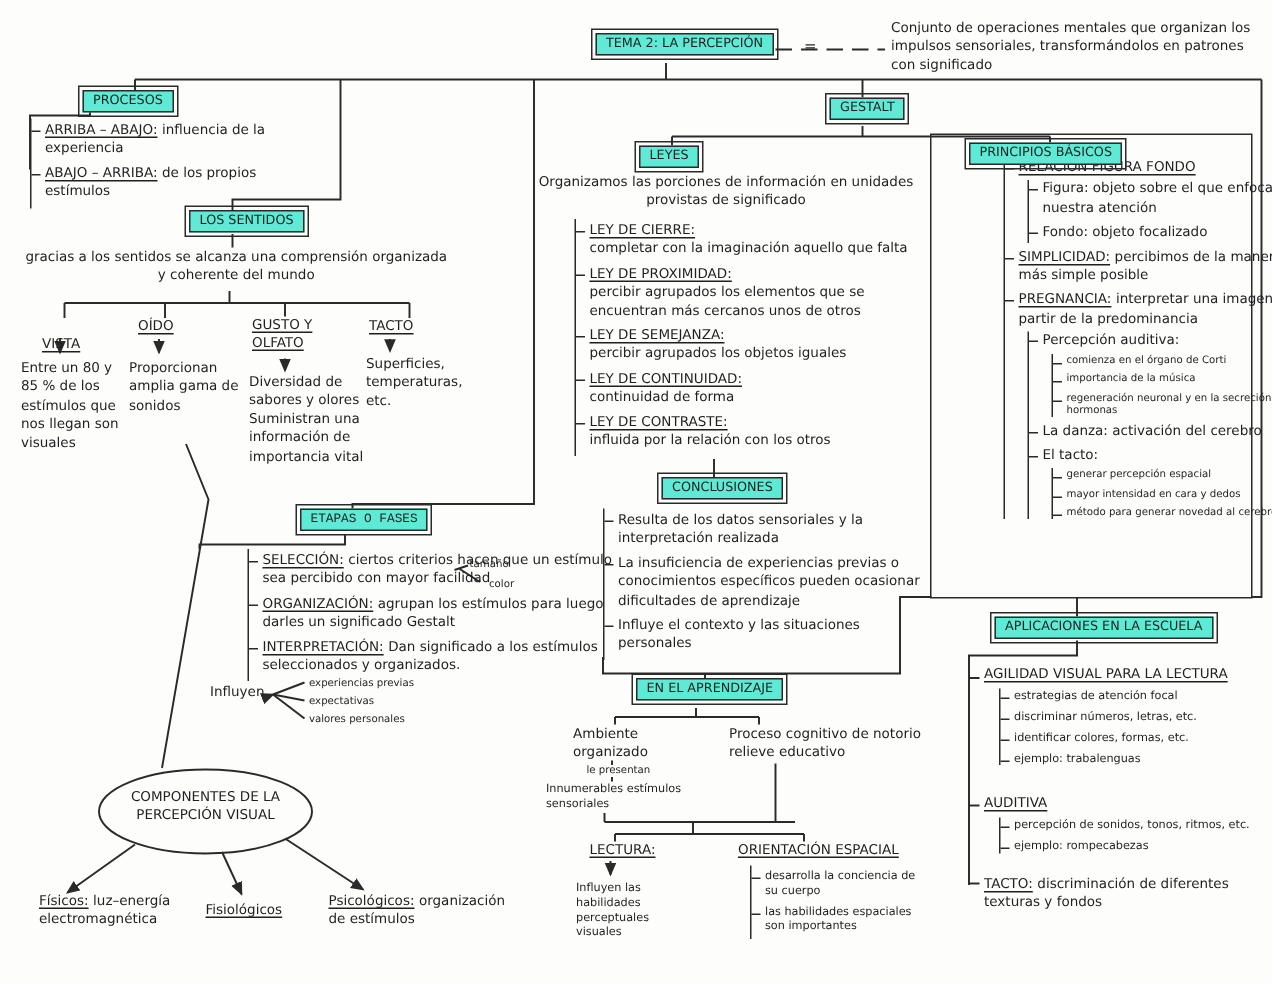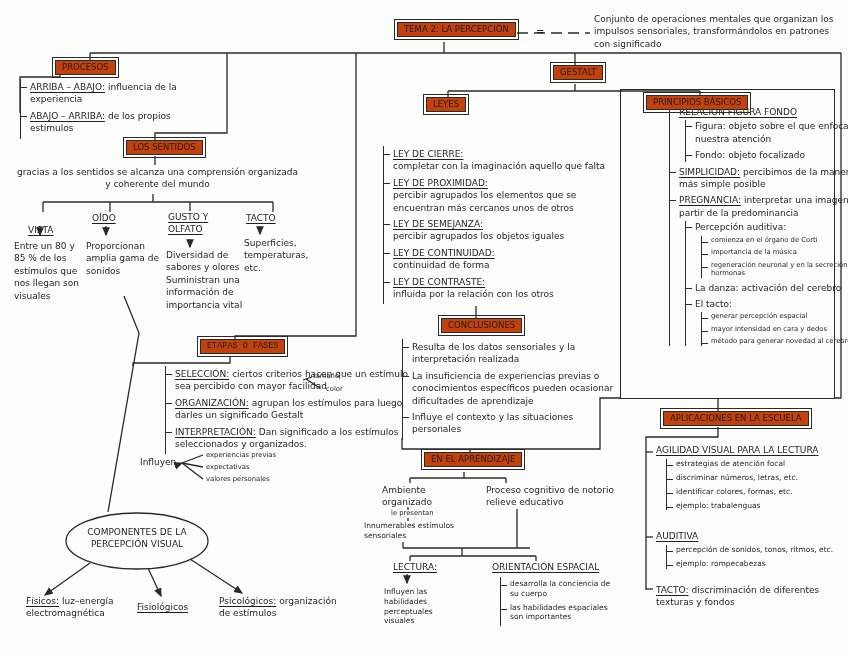--- a/index.html
+++ b/index.html
@@ -1,19 +1,19 @@
 <!DOCTYPE html>
 <html><head>
 <meta charset="utf-8">
 <style>
   html,body{margin:0;padding:0;background:#fff;}
   #map{position:relative;width:848px;height:656px;background:#fdfdfc;overflow:hidden;
        font-family:"DejaVu Sans",sans-serif;color:#1f1f1f;}
   svg.wires{position:absolute;left:0;top:0;z-index:1;pointer-events:none;}
-  .box{position:absolute;z-index:3;background:#c2410c;border:1.2px solid #2a2a2a;outline:1.1px solid #2a2a2a;
+  .box{position:absolute;z-index:3;background:#5eead4;border:1.2px solid #2a2a2a;outline:1.1px solid #2a2a2a;
        outline-offset:2px;font-size:8.5px;line-height:1.1;padding:2px 6px;white-space:nowrap;text-align:center;}
   .t{position:absolute;z-index:2;font-size:9px;line-height:1.38;}
   .c{text-align:center;}
   .u{text-decoration:underline;text-underline-offset:2px;}
   .d{margin-left:3px;}
   .small{font-size:7.5px;line-height:1.3;}
   .tiny{font-size:6.8px;line-height:1.25;}
   ul.bk{list-style:none;margin:0;padding:0;border-left:1.2px solid #2a2a2a;}
   ul.bk>li{position:relative;padding-left:9px;margin:2px 0 4px 0;}
   ul.bk>li::before{content:"";position:absolute;left:0;top:6px;width:6px;border-top:1.2px solid #2a2a2a;}
@@ -126,20 +126,21 @@
   <div class="t u" style="left:92px;top:212px;">OÍDO</div>
   <div class="t" style="left:86px;top:240px;width:78px;">Proporcionan amplia gama de sonidos</div>
   <div class="t u" style="left:168px;top:211px;width:52px;">GUSTO Y OLFATO</div>
   <div class="t" style="left:166px;top:249px;width:84px;">Diversidad de sabores y olores Suministran una información de importancia vital</div>
   <div class="t u" style="left:246px;top:212px;">TACTO</div>
   <div class="t" style="left:244px;top:237px;width:78px;">Superficies, temperaturas, etc.</div>
 
   <div class="box" style="left:553px;top:65px;">GESTALT</div>
 
   <div class="box" style="left:426px;top:97px;">LEYES</div>
+  <div class="t c" style="left:358px;top:116px;width:252px;">Organizamos las porciones de información en unidades provistas de significado</div>
   <ul class="bk t" style="left:383px;top:146px;width:234px;">
     <li><span class="u">LEY DE CIERRE:</span><br><span>completar con la imaginación aquello que falta</span></li>
     <li><span class="u">LEY DE PROXIMIDAD:</span><br><span>percibir agrupados los elementos que se encuentran más cercanos unos de otros</span></li>
     <li><span class="u">LEY DE SEMEJANZA:</span><br><span>percibir agrupados los objetos iguales</span></li>
     <li><span class="u">LEY DE CONTINUIDAD:</span><br><span>continuidad de forma</span></li>
     <li><span class="u">LEY DE CONTRASTE:</span><br><span>influida por la relación con los otros</span></li>
   </ul>
 
   <div class="box" style="left:646px;top:95px;">PRINCIPIOS BÁSICOS</div>
   <div class="t" style="left:627px;top:104px;width:202px;padding-left:42px;">

